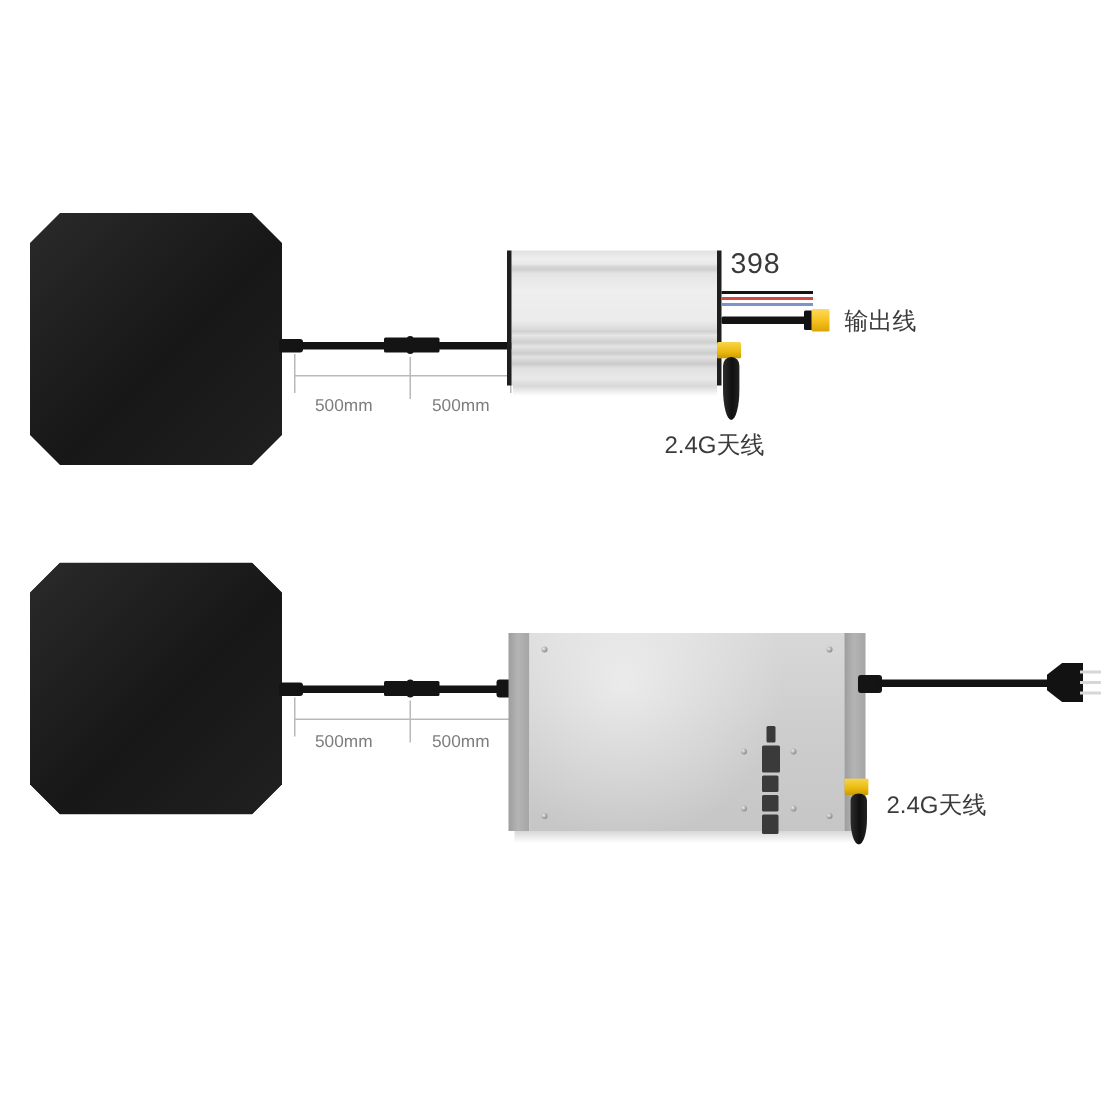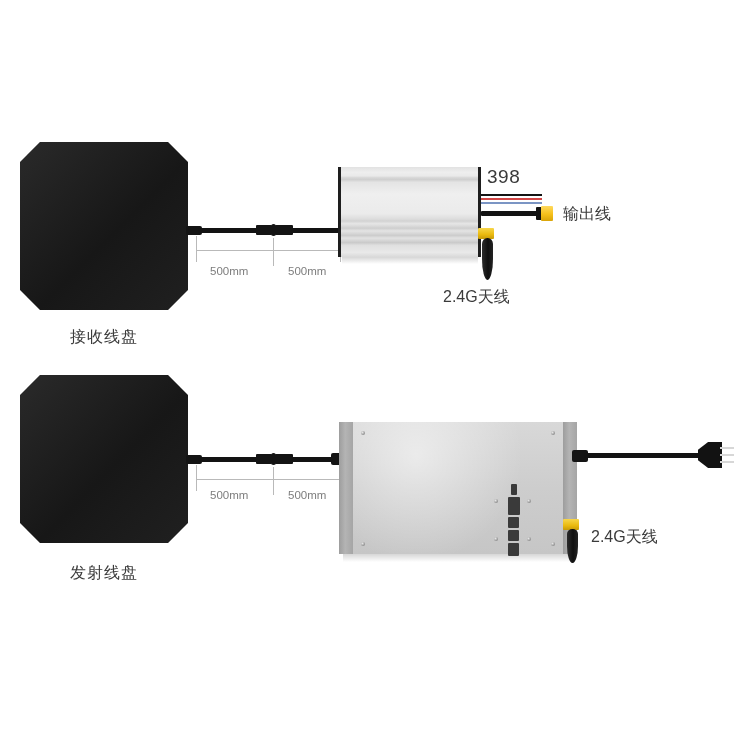--- a/index.html
+++ b/index.html
@@ -184,21 +184,20 @@
     background: #d7d7d7;
     height: 2px;
   }
 </style>
 </head>
 <body>
 
 <div id="stage">
 
   <div class="coil" style="left:20px; top:142px; width:168px; height:168px;"></div>
-  <div class="coil-label" style="left:20px; top:327px; width:168px;">接收线盘</div>
 
   <div class="cable-endcap" style="left:186px; top:226px; width:16px; height:9px;"></div>
   <div class="cable" style="left:198px; top:228px; width:62px; height:5px;"></div>
 
   <div class="inline-conn taper" style="left:256px; top:225px; width:16px; height:10px;"></div>
   <div class="inline-conn" style="left:271px; top:224px; width:5px; height:12px;"></div>
   <div class="inline-conn taper" style="left:275px; top:225px; width:18px; height:10px;"></div>
 
   <div class="cable" style="left:291px; top:228px; width:50px; height:5px;"></div>
 
@@ -220,21 +219,20 @@
   <div class="cable" style="left:481px; top:211px; width:58px; height:5px;"></div>
   <div class="xt-blk" style="left:536px; top:207px; width:6px; height:13px;"></div>
   <div class="xt-yel" style="left:541px; top:206px; width:12px; height:15px;"></div>
   <div class="out-label" style="left:563px; top:204px;">输出线</div>
 
   <div class="ant-conn" style="left:478px; top:228px; width:16px; height:11px;"></div>
   <div class="ant-body" style="left:482px; top:238px; width:11px; height:42px;"></div>
   <div class="ant-label" style="left:443px; top:287px;">2.4G天线</div>
 
   <div class="coil" style="left:20px; top:375px; width:168px; height:168px;"></div>
-  <div class="coil-label" style="left:20px; top:563px; width:168px;">发射线盘</div>
 
   <div class="cable-endcap" style="left:186px; top:455px; width:16px; height:9px;"></div>
   <div class="cable" style="left:198px; top:457px; width:62px; height:5px;"></div>
 
   <div class="inline-conn taper" style="left:256px; top:454px; width:16px; height:10px;"></div>
   <div class="inline-conn" style="left:271px; top:453px; width:5px; height:12px;"></div>
   <div class="inline-conn taper" style="left:275px; top:454px; width:18px; height:10px;"></div>
 
   <div class="cable" style="left:291px; top:457px; width:48px; height:5px;"></div>
   <div class="cable-endcap" style="left:331px; top:453px; width:14px; height:12px;"></div>

